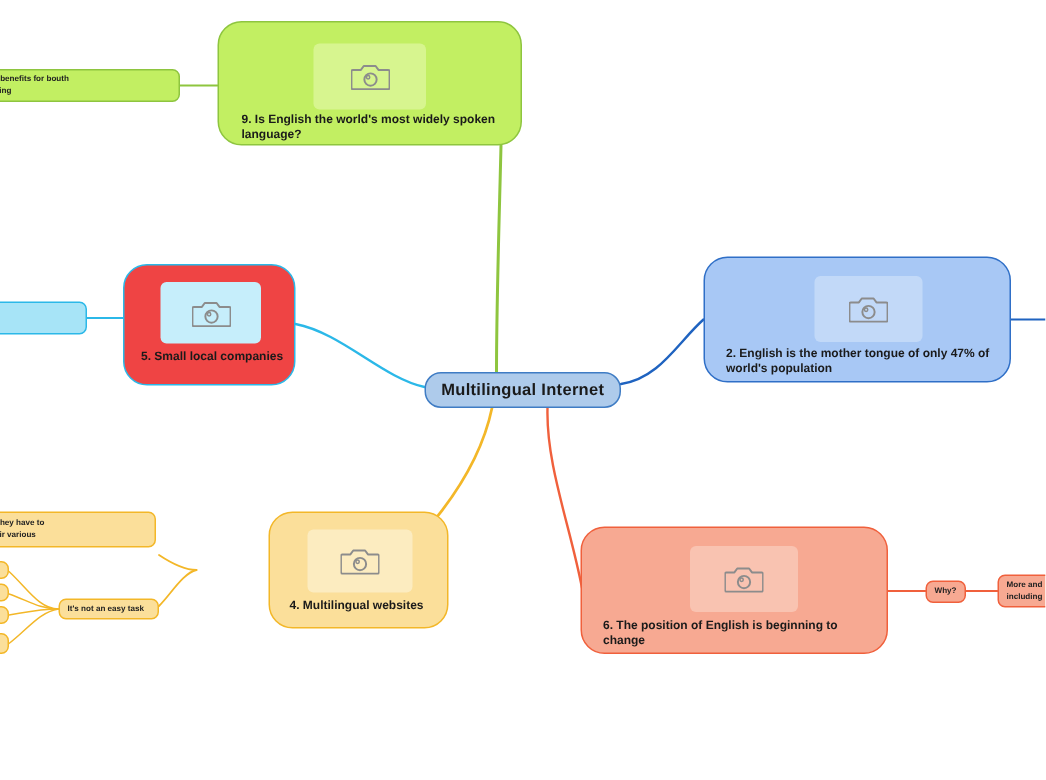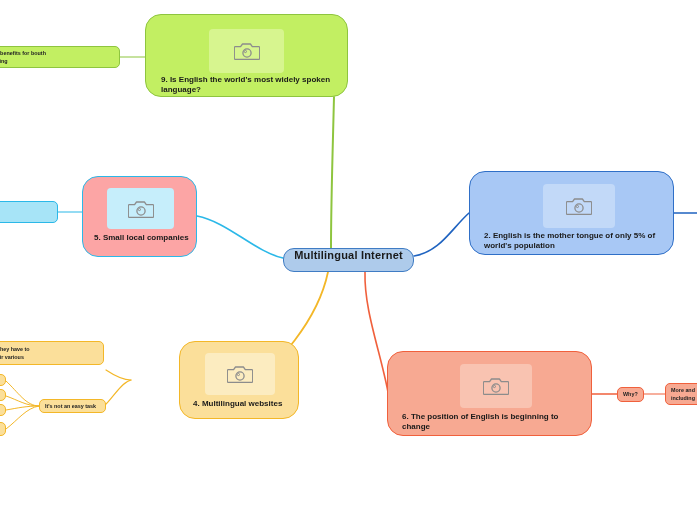--- a/index.html
+++ b/index.html
@@ -27,21 +27,21 @@
     position: absolute;
     box-sizing: border-box;
     border-style: solid;
     border-width: 1px;
     border-radius: 14px;
   }
   .node-central {
     border-radius: 11px;
     border-width: 1px;
     display: flex;
-    align-items: flex-start;
+    align-items: center;
     justify-content: center;
   }
   .node-central .title {
     font-size: 11px;
     font-weight: bold;
     color: #1a1a1a;
     letter-spacing: 0.2px;
     white-space: nowrap;
   }
   .node-main {
@@ -119,21 +119,21 @@
         <div class="node-label" style="left: 15px; top: 60px; width: 180px;">9. Is English the world's most widely spoken language?</div>
       </div>
       <div class="node node-main" style="left: 469px; top: 171px; width: 205px; height: 84px; background: rgb(168, 200, 245); border-color: rgb(47, 111, 199);">
         <div class="img-placeholder" style="left: 73px; top: 12px; width: 72px; height: 44px; background: rgb(194, 217, 248);">
           <svg width="26" height="20" viewBox="0 0 26 20">
             <path d="M1.2 5.6 h5.4 l1.9 -2.6 h7.9 l1.9 2.6 h6.5 a0.9 0.9 0 0 1 0.9 0.9 v11 a0.9 0.9 0 0 1 -0.9 0.9 h-23.6 a0.9 0.9 0 0 1 -0.9 -0.9 v-11 a0.9 0.9 0 0 1 0.9 -0.9 z" fill="none" stroke="#8c8c8c" stroke-width="1.3" stroke-linejoin="round"></path>
             <circle cx="13" cy="12" r="4.1" fill="none" stroke="#8c8c8c" stroke-width="1.3"></circle>
             <circle cx="11.4" cy="10.5" r="1.1" fill="none" stroke="#8c8c8c" stroke-width="1"></circle>
           </svg>
         </div>
-        <div class="node-label" style="left: 14px; top: 59px; width: 183px;">2. English is the mother tongue of only 5% of world's population</div>
+        <div class="node-label" style="left: 14px; top: 59px; width: 183px;">2. English is the mother tongue of only 47% of world's population</div>
       </div>
       <div class="node node-main" style="left: 387px; top: 351px; width: 205px; height: 85px; background: rgb(247, 169, 146); border-color: rgb(240, 96, 60);">
         <div class="img-placeholder" style="left: 72px; top: 12px; width: 72px; height: 44px; background: rgb(249, 195, 177);">
           <svg width="26" height="20" viewBox="0 0 26 20">
             <path d="M1.2 5.6 h5.4 l1.9 -2.6 h7.9 l1.9 2.6 h6.5 a0.9 0.9 0 0 1 0.9 0.9 v11 a0.9 0.9 0 0 1 -0.9 0.9 h-23.6 a0.9 0.9 0 0 1 -0.9 -0.9 v-11 a0.9 0.9 0 0 1 0.9 -0.9 z" fill="none" stroke="#8c8c8c" stroke-width="1.3" stroke-linejoin="round"></path>
             <circle cx="13" cy="12" r="4.1" fill="none" stroke="#8c8c8c" stroke-width="1.3"></circle>
             <circle cx="11.4" cy="10.5" r="1.1" fill="none" stroke="#8c8c8c" stroke-width="1"></circle>
           </svg>
         </div>
         <div class="node-label" style="left: 14px; top: 60px; width: 183px;">6. The position of English is beginning to change</div>
@@ -141,21 +141,21 @@
       <div class="node node-main" style="left: 131px; top: 341px; width: 120px; height: 78px; background: rgb(251, 223, 154); border-color: rgb(243, 183, 40); margin-left: 48px;">
         <div class="img-placeholder" style="left: 25px; top: 11px; width: 70px; height: 42px; background: rgb(252, 236, 192);">
           <svg width="26" height="20" viewBox="0 0 26 20">
             <path d="M1.2 5.6 h5.4 l1.9 -2.6 h7.9 l1.9 2.6 h6.5 a0.9 0.9 0 0 1 0.9 0.9 v11 a0.9 0.9 0 0 1 -0.9 0.9 h-23.6 a0.9 0.9 0 0 1 -0.9 -0.9 v-11 a0.9 0.9 0 0 1 0.9 -0.9 z" fill="none" stroke="#8c8c8c" stroke-width="1.3" stroke-linejoin="round"></path>
             <circle cx="13" cy="12" r="4.1" fill="none" stroke="#8c8c8c" stroke-width="1.3"></circle>
             <circle cx="11.4" cy="10.5" r="1.1" fill="none" stroke="#8c8c8c" stroke-width="1"></circle>
           </svg>
         </div>
         <div class="node-label" style="left: 13px; top: 57px; width: 99px;">4. Multilingual websites</div>
       </div>
-      <div class="node node-main" style="left: 82px; top: 176px; width: 115px; height: 81px; background: #fca5a5; border-color: rgb(43, 184, 232);">
+      <div class="node node-main" style="left: 82px; top: 176px; width: 115px; height: 81px; background: #ef4444; border-color: rgb(43, 184, 232);">
         <div class="img-placeholder" style="left: 24px; top: 11px; width: 67px; height: 41px; background: rgb(198, 238, 251);">
           <svg width="26" height="20" viewBox="0 0 26 20">
             <path d="M1.2 5.6 h5.4 l1.9 -2.6 h7.9 l1.9 2.6 h6.5 a0.9 0.9 0 0 1 0.9 0.9 v11 a0.9 0.9 0 0 1 -0.9 0.9 h-23.6 a0.9 0.9 0 0 1 -0.9 -0.9 v-11 a0.9 0.9 0 0 1 0.9 -0.9 z" fill="none" stroke="#8c8c8c" stroke-width="1.3" stroke-linejoin="round"></path>
             <circle cx="13" cy="12" r="4.1" fill="none" stroke="#8c8c8c" stroke-width="1.3"></circle>
             <circle cx="11.4" cy="10.5" r="1.1" fill="none" stroke="#8c8c8c" stroke-width="1"></circle>
           </svg>
         </div>
         <div class="node-label" style="left: 11px; top: 56px; width: 96px;">5. Small local companies</div>
       </div>
       <div class="node node-small" style="left: -58px; top: 46px; width: 178px; height: 22px; background: rgb(194, 239, 98); border-color: rgb(142, 197, 63);">

